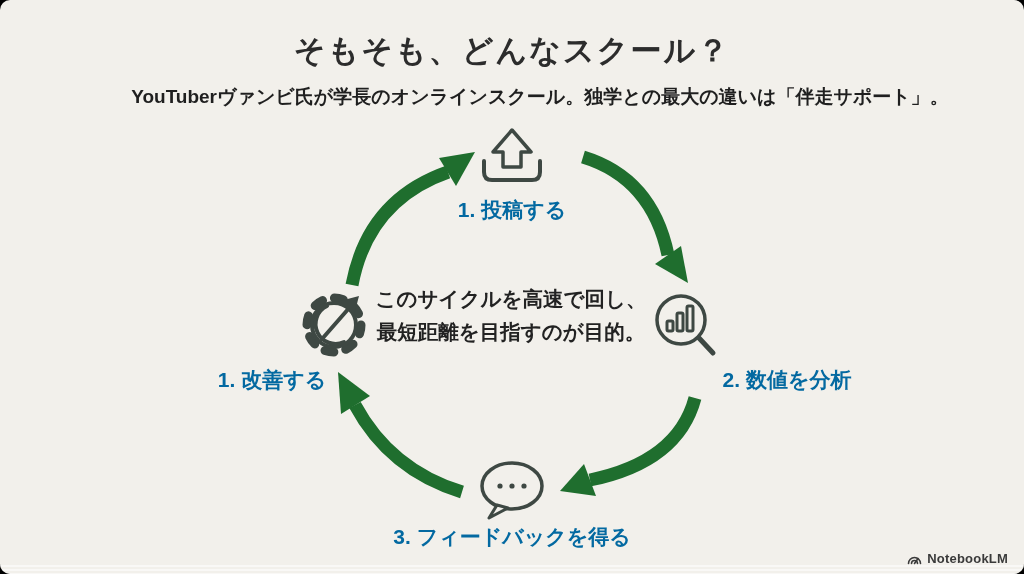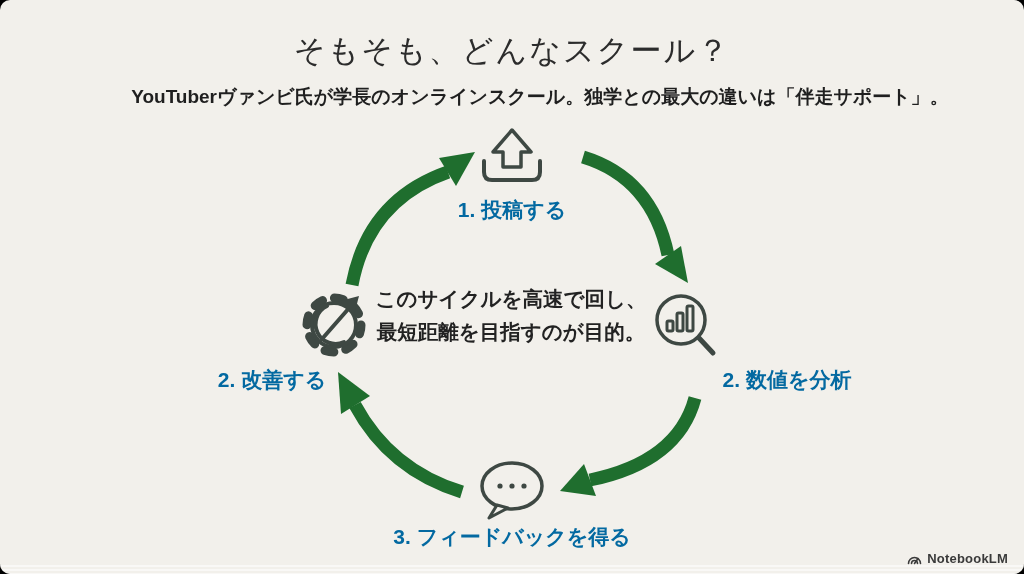--- a/index.html
+++ b/index.html
@@ -1,18 +1,18 @@
 <!DOCTYPE html>
 <html><head>
 <meta charset="utf-8">
 <style>
   html,body{margin:0;padding:0;background:#000;}
   body{width:1024px;height:574px;overflow:hidden;font-family:"Liberation Sans","DejaVu Sans",sans-serif;}
   .slide{position:relative;width:1024px;height:574px;background:#f2f0eb;border-radius:10px;overflow:hidden;}
-  .title{position:absolute;top:30px;left:0;width:100%;text-align:center;font-size:31px;font-weight:normal;color:#2c2c2c;letter-spacing:2px;margin:0;}
+  .title{position:absolute;top:30px;left:0;width:100%;text-align:center;font-size:31px;font-weight:bold;color:#2c2c2c;letter-spacing:2px;margin:0;}
   .subtitle{position:absolute;top:84px;left:0;width:100%;text-align:center;font-size:19px;font-weight:bold;color:#1f1f1f;margin:0;padding-left:28px;}
   .diagram{position:absolute;inset:0;}
   svg.overlay{position:absolute;left:0;top:0;}
   .step-label{position:absolute;transform:translateX(-50%);font-size:21px;font-weight:bold;color:#0369a1;white-space:nowrap;}
   .lbl-1{left:512px;top:196px;}
   .lbl-2{left:787px;top:366px;}
   .lbl-3{left:512px;top:523px;text-align:right;}
   .lbl-4{left:272px;top:366px;}
   .center-text{position:absolute;left:511px;top:282px;transform:translateX(-50%);text-align:center;font-size:20.5px;font-weight:bold;color:#222;line-height:33px;white-space:nowrap;}
   .footer{position:absolute;right:16px;bottom:8px;display:flex;align-items:center;gap:5px;color:#3a3a3a;}
@@ -74,21 +74,21 @@
         <circle cx="334" cy="325" r="22" stroke-width="4"></circle>
         <path d="M 344 342 A 19 19 0 1 1 327 306" stroke-width="4"></path>
         <line x1="322" y1="339" x2="350" y2="307" stroke-width="4"></line>
         <polygon points="359,296 340,301 354,315" fill="#3e4843" stroke="none"></polygon>
       </g>
     </svg>
 
     <div class="step-label lbl-1">1. 投稿する</div>
     <div class="step-label lbl-2">2. 数値を分析</div>
     <div class="step-label lbl-3">3. フィードバックを得る</div>
-    <div class="step-label lbl-4">2. 改善する</div>
+    <div class="step-label lbl-4">1. 改善する</div>
 
     <div class="center-text">
       <div>このサイクルを高速で回し、</div>
       <div>最短距離を目指すのが目的。</div>
     </div>
   </div>
 
   <div class="footer">
     <svg width="15" height="13" viewBox="0 0 15 13" fill="none" stroke="#3a3a3a" stroke-width="1.6" stroke-linecap="round">
       <path d="M 1.5 11.5 a 6 6 0 0 1 12 0"></path>

